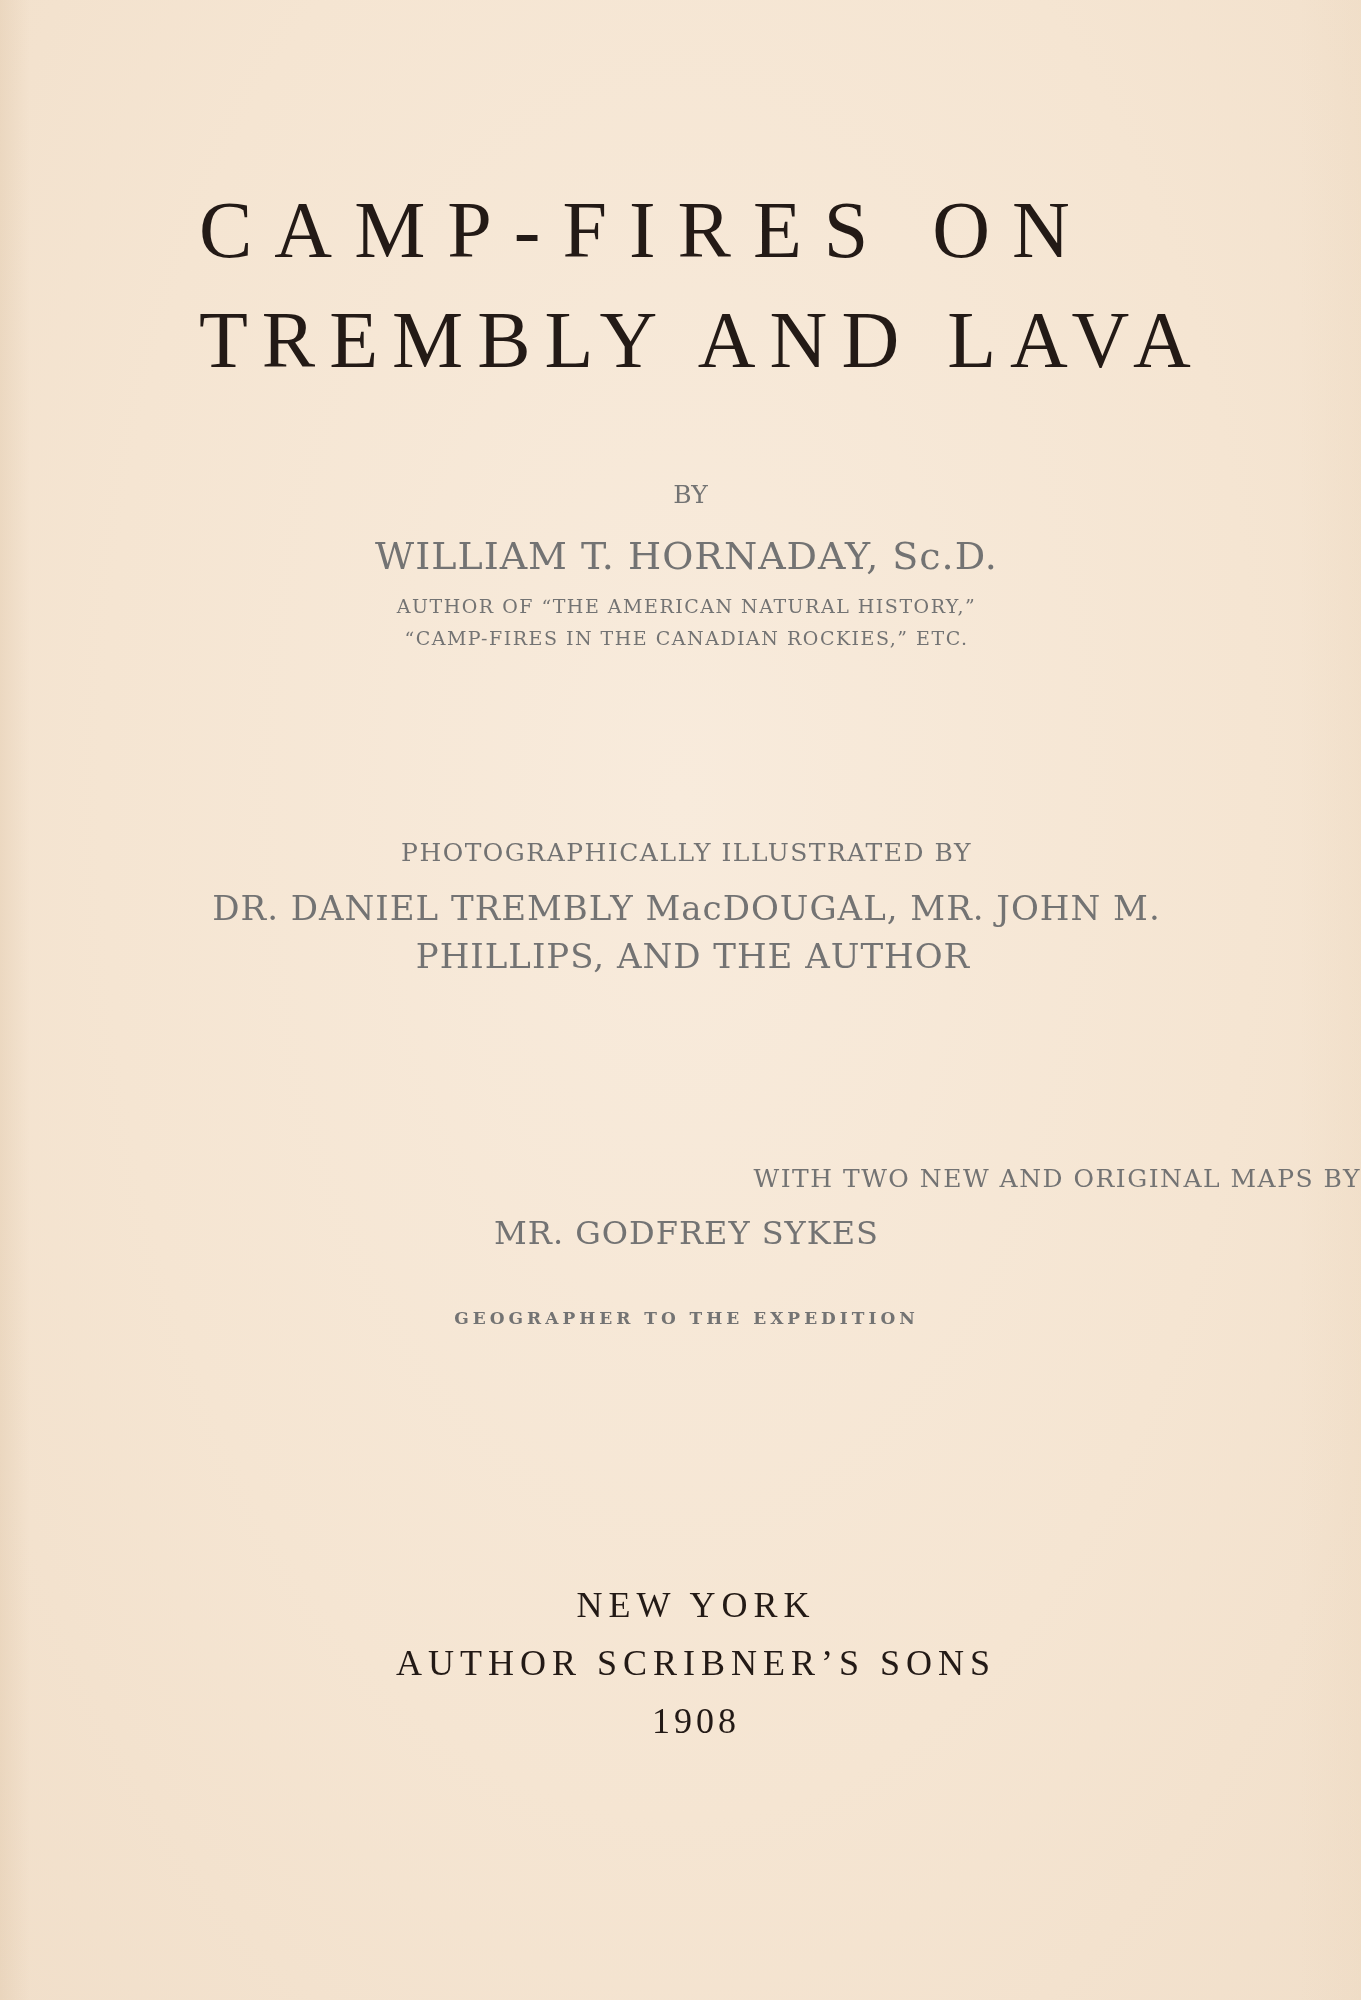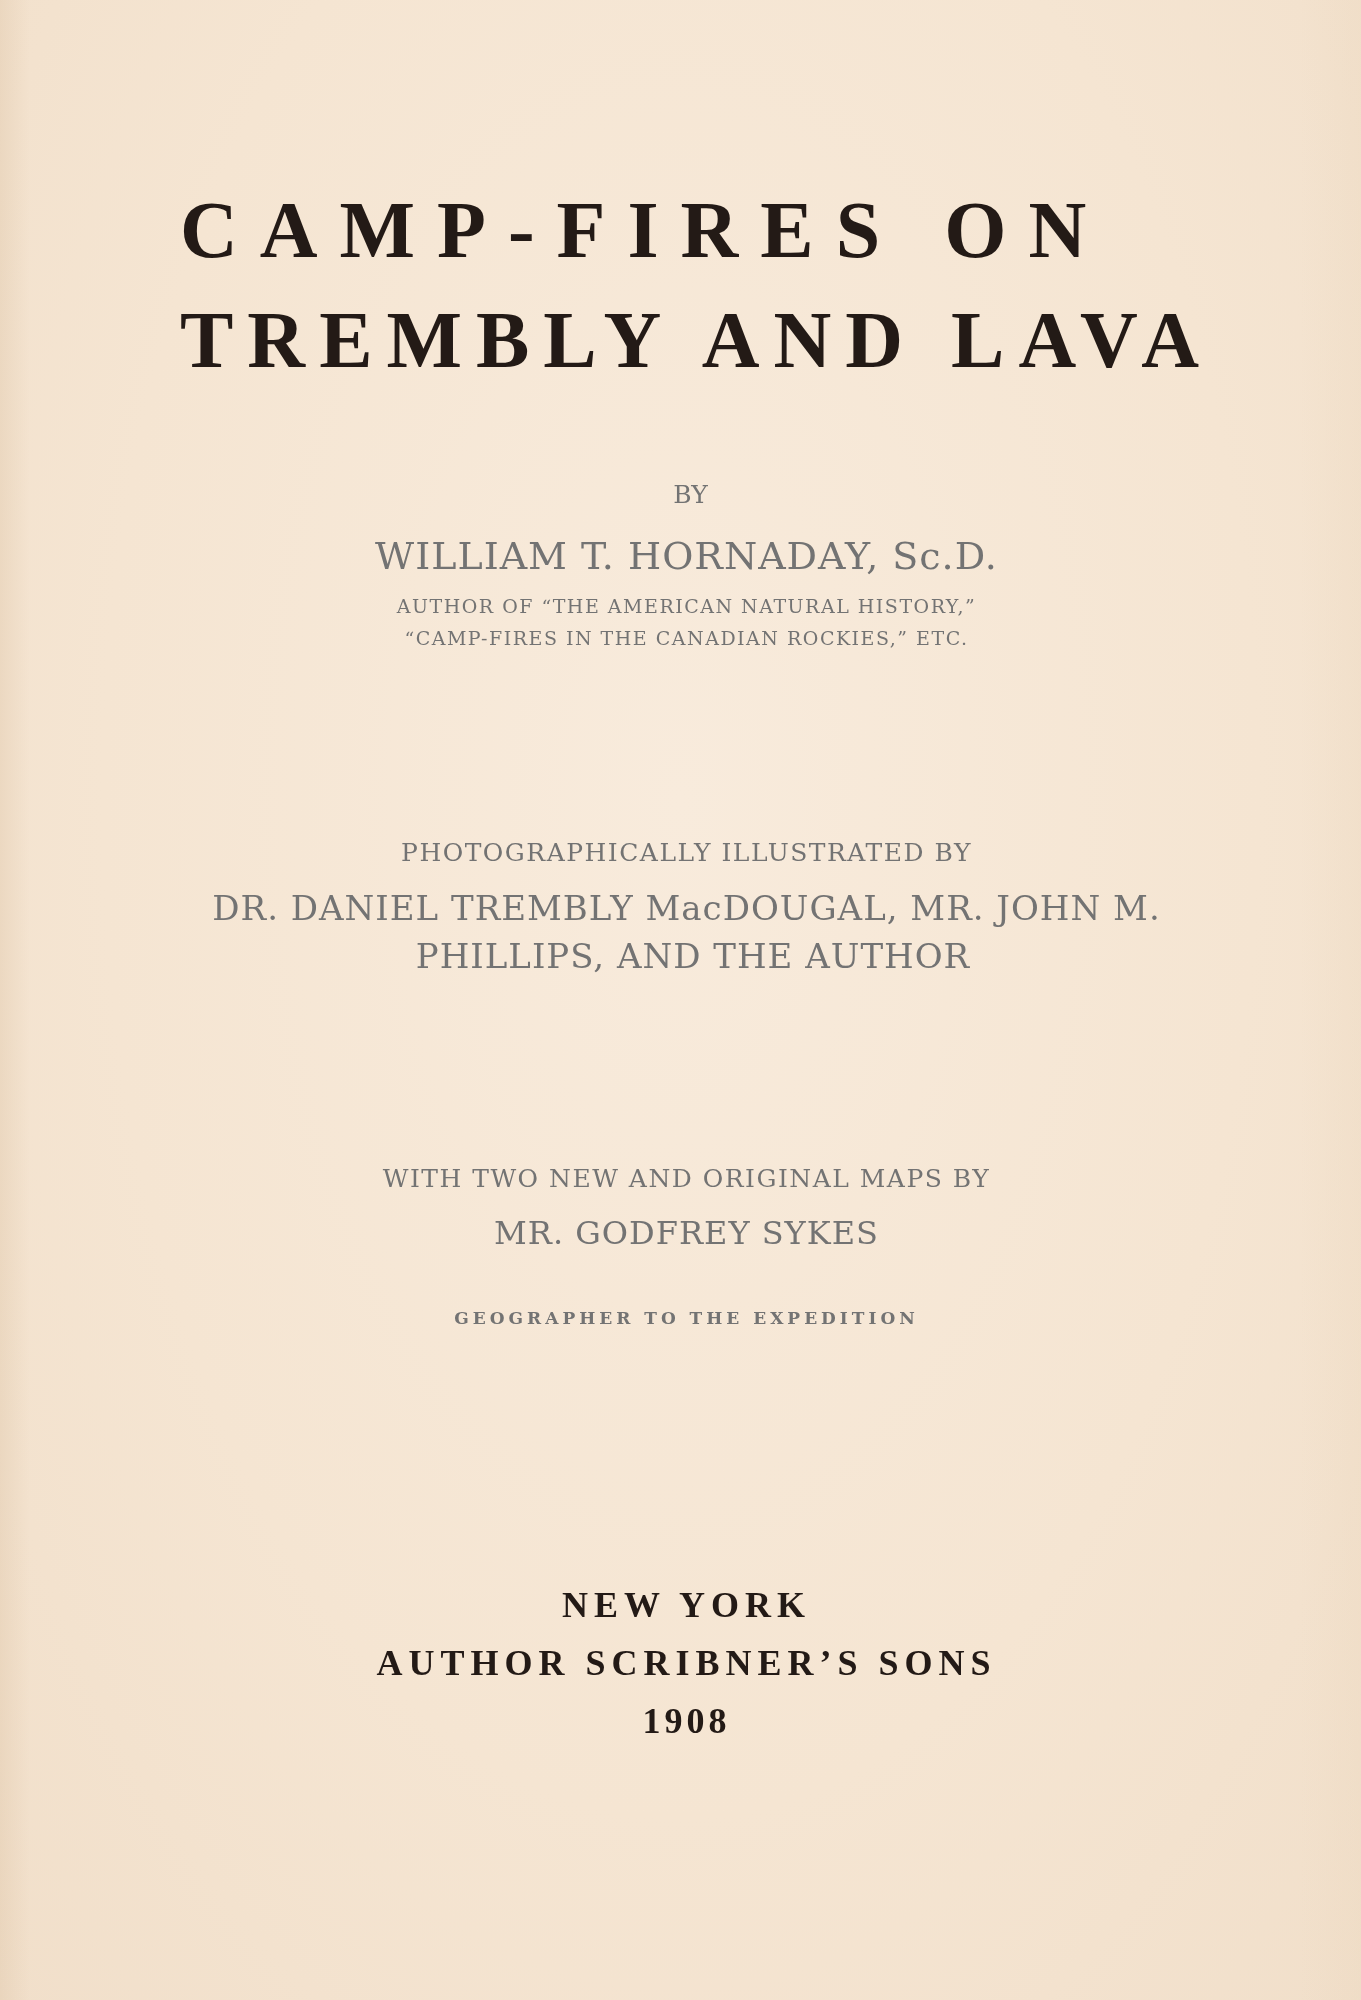--- a/index.html
+++ b/index.html
@@ -23,22 +23,23 @@
     }
     .line {
       position: absolute;
       left: 0;
       right: 0;
       text-align: center;
       white-space: nowrap;
     }
     .serif-title {
       font-family: "Liberation Serif", "DejaVu Serif", serif;
-      font-weight: bold;
+      font-weight: normal;
       color: #231a16;
+      margin-left: 19px;
     }
     .modern {
       font-family: "DejaVu Serif", "Liberation Serif", serif;
       color: #737373;
     }
     
     .title-1 {
       top: 180px;
       left: 180px;
       right: auto;
@@ -100,20 +101,21 @@
       letter-spacing: 1px;
       left: 25px;
       line-height: 44px;
     }
     .maps-label {
       top: 1162px;
       font-size: 25px;
       letter-spacing: 1.5px;
       left: 12px;
       line-height: 34px;
+      text-align: right;
     }
     .mapmaker {
       top: 1212px;
       font-size: 32px;
       letter-spacing: 1px;
       left: 12px;
       line-height: 42px;
     }
     .mapmaker-role {
       top: 1306px;

